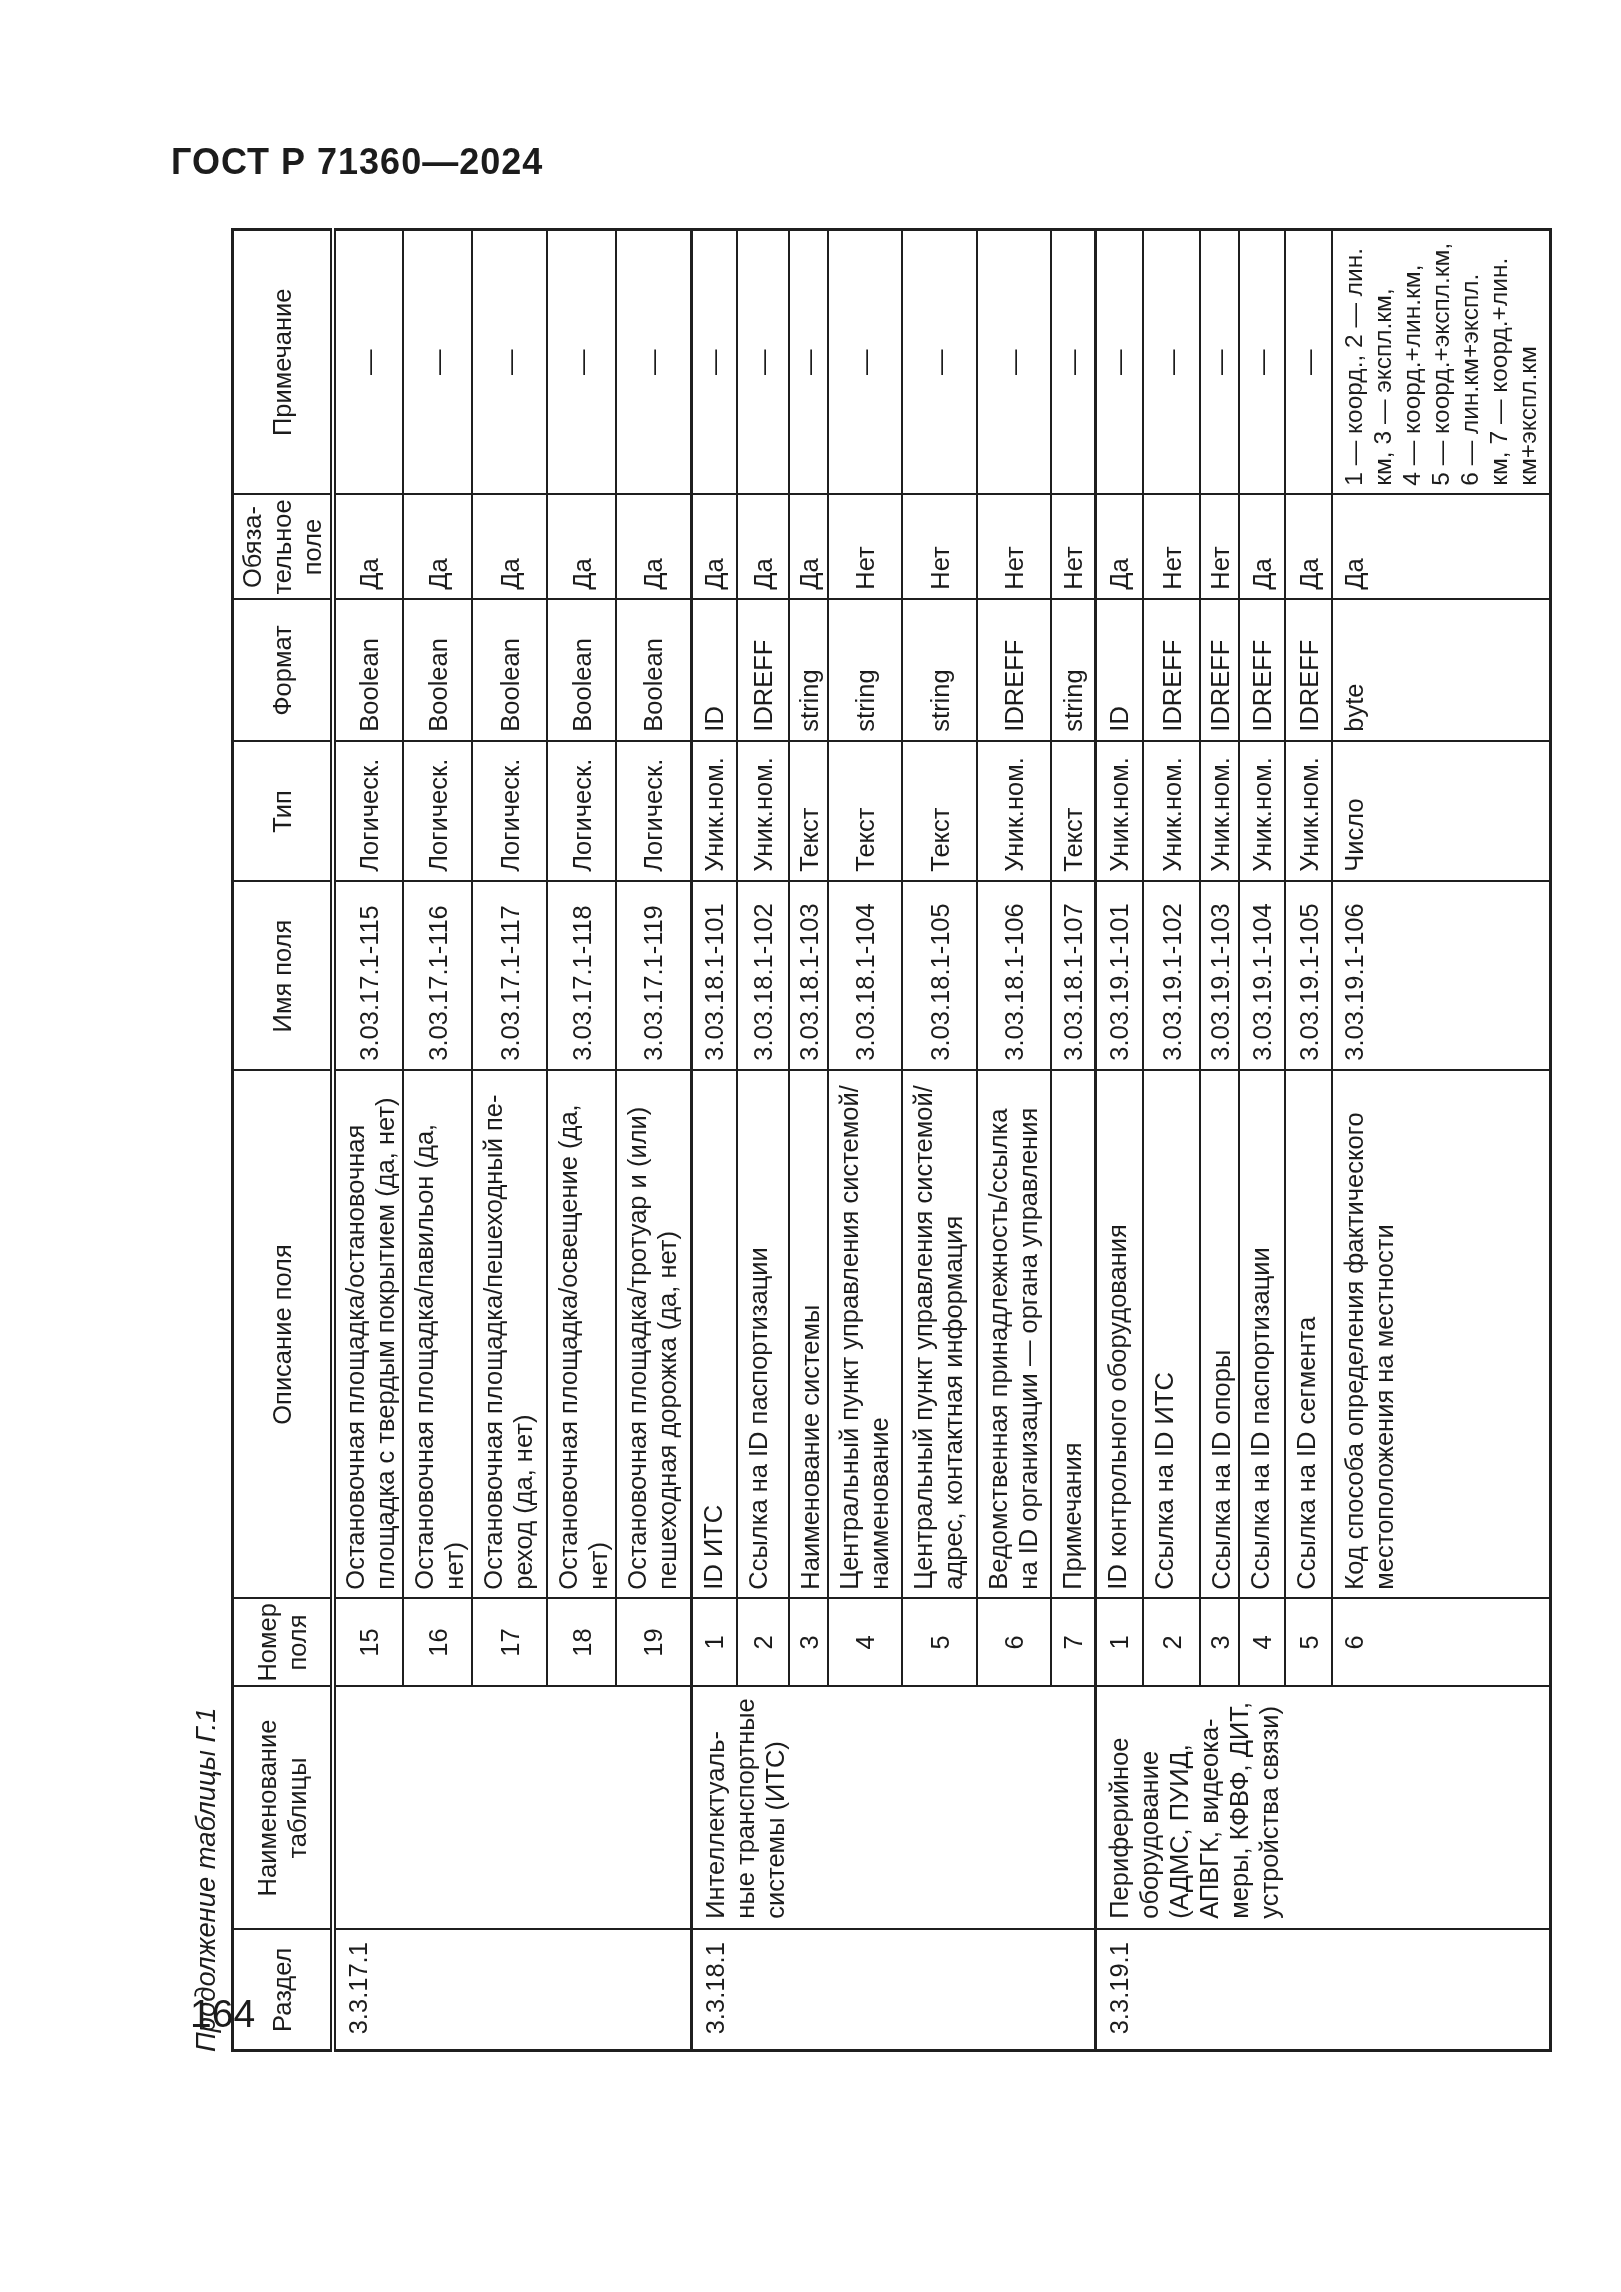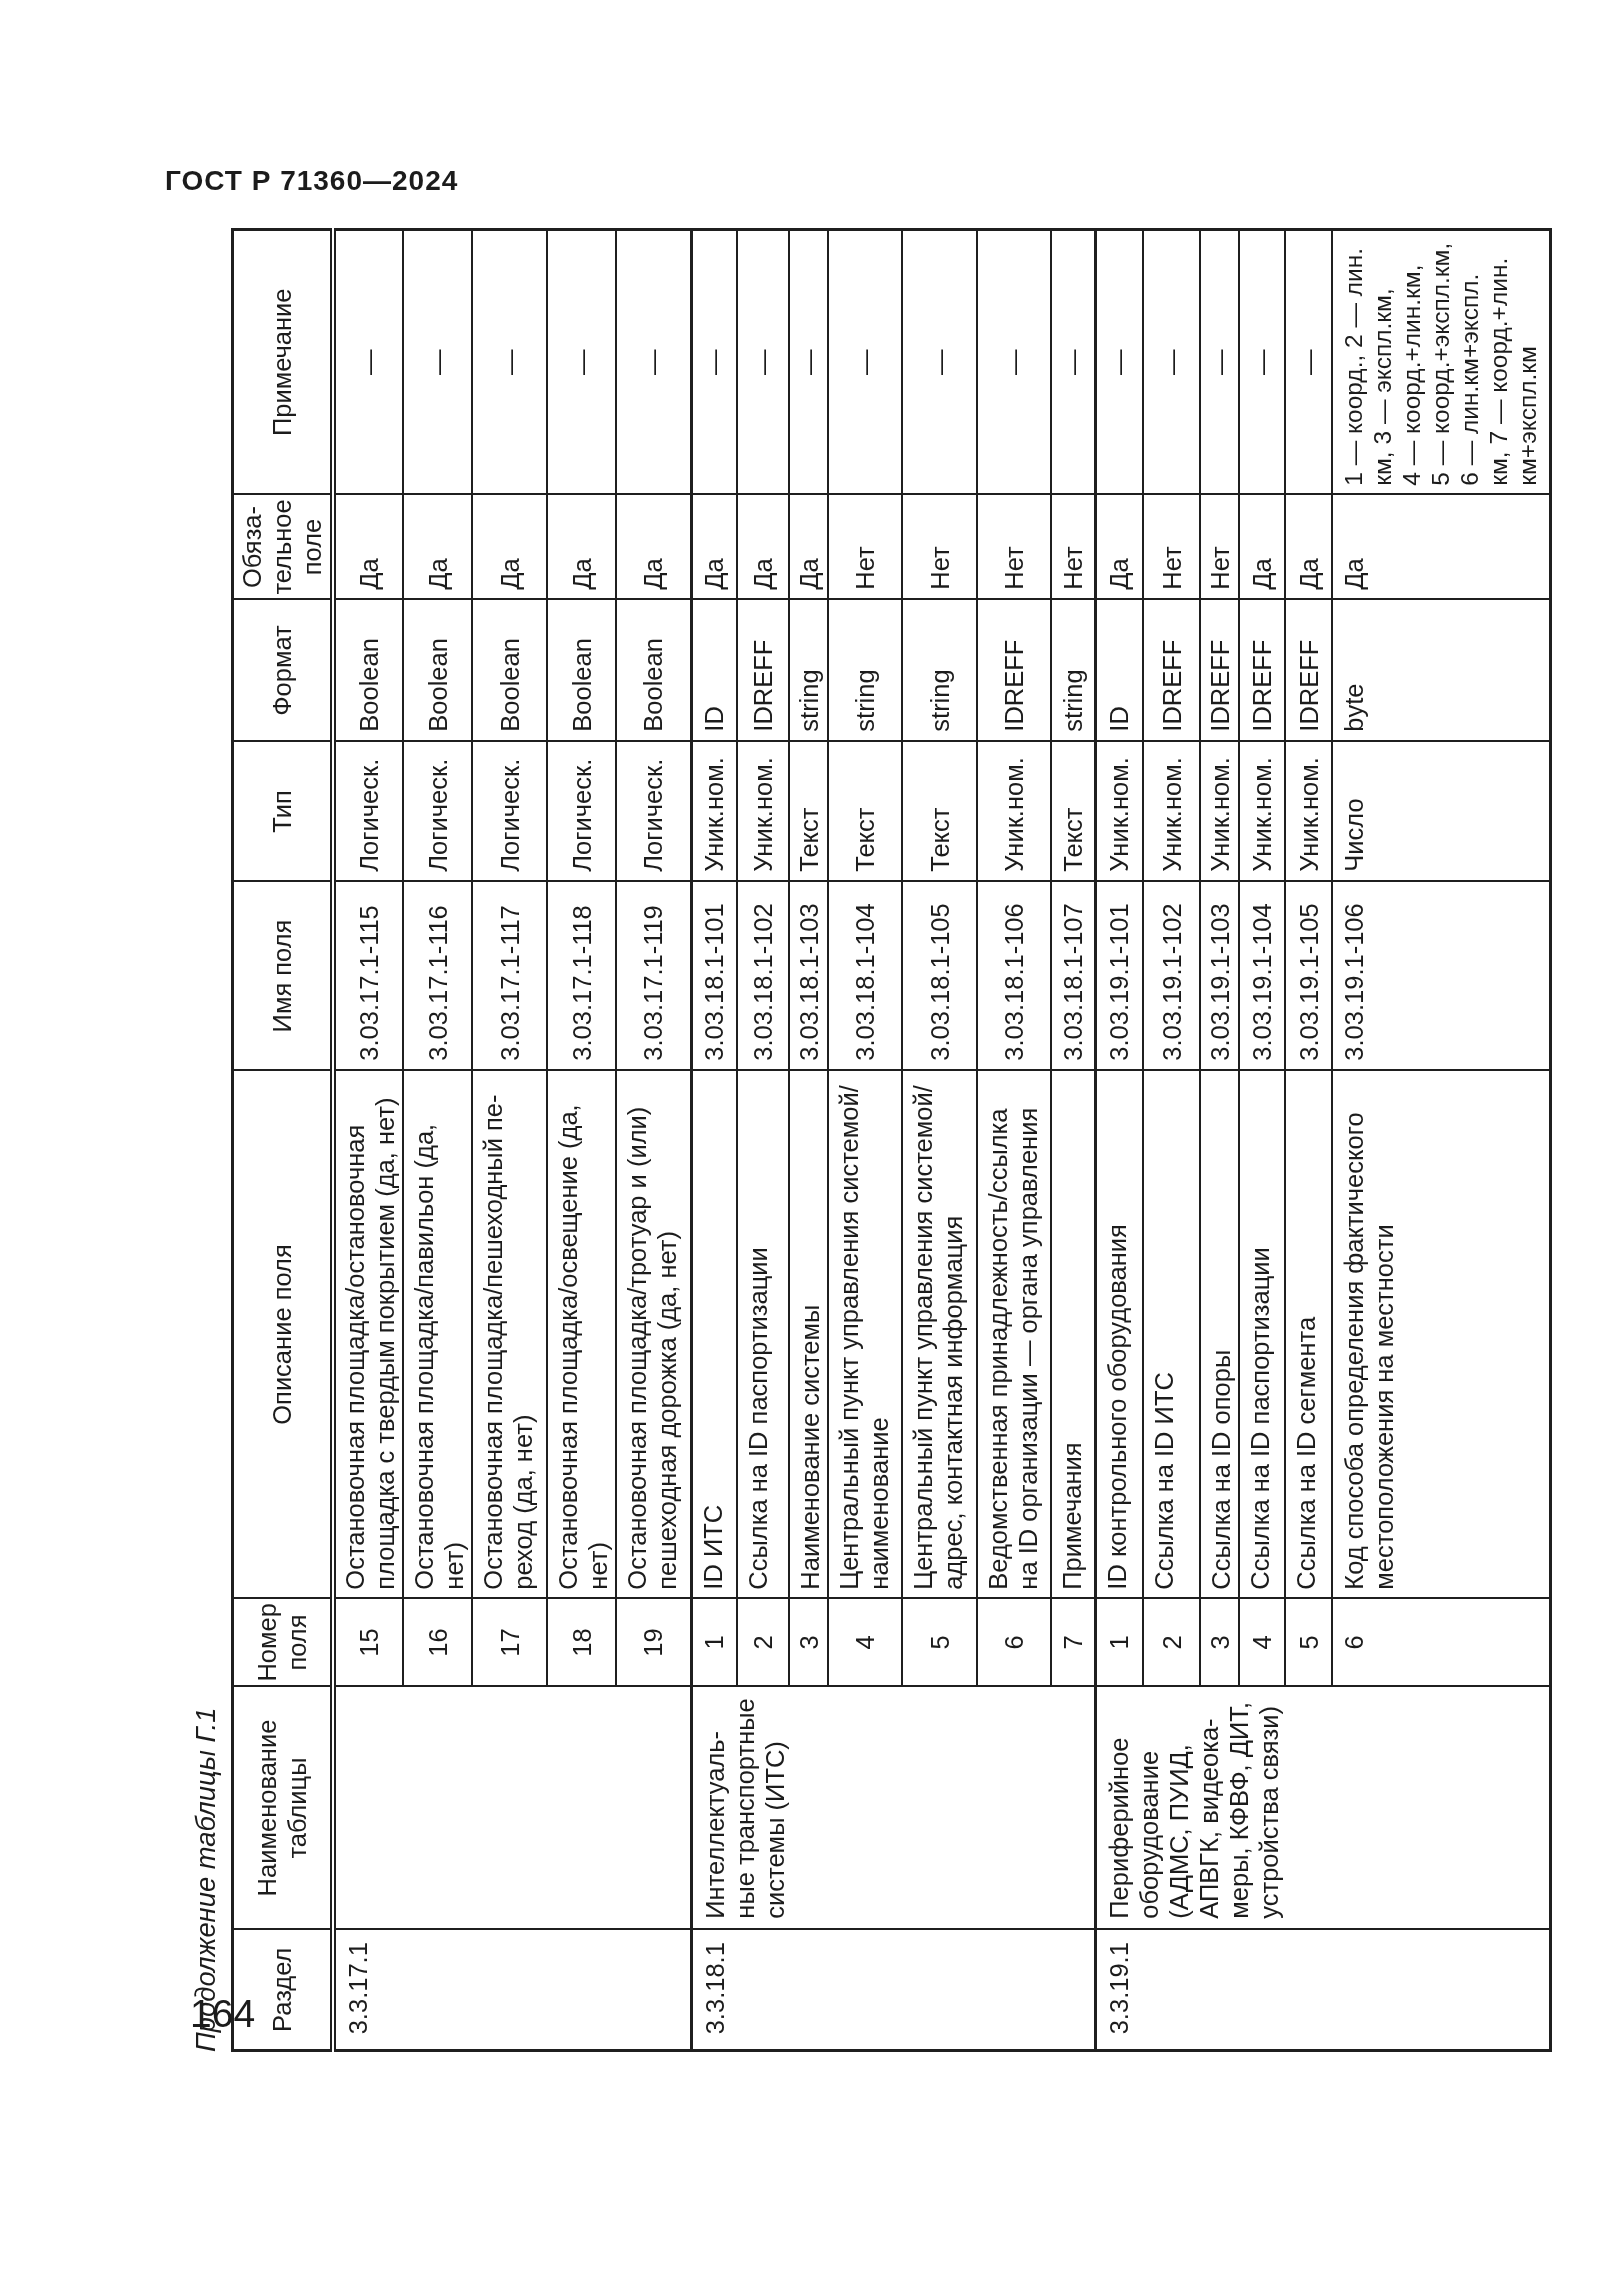--- a/index.html
+++ b/index.html
@@ -1,22 +1,22 @@
 <!DOCTYPE html>
 <html><head>
 <meta charset="utf-8">
 <style>
   html,body{margin:0;padding:0;}
   body{
     width:1621px;height:2293px;position:relative;background:#ffffff;
     font-family:"Liberation Sans", sans-serif;color:#1c1c1c;overflow:hidden;
   }
   .doc-code{
-    position:absolute;left:165px;top:141px;
-    font-size:28px;font-weight:bold;letter-spacing:1px;white-space:nowrap;margin-top:24px;
+    position:absolute;left:171px;top:141px;
+    font-size:36px;font-weight:bold;letter-spacing:1px;white-space:nowrap;
   }
   .page-number{
     position:absolute;left:190px;top:1992px;font-size:39px;
   }
   .rot{transform:rotate(-90deg);transform-origin:0 0;position:absolute;}
   .table-caption{
     left:190px;top:2052px;width:1821px;
     font-size:27.4px;font-style:italic;white-space:nowrap;
   }
   .table-wrap{

